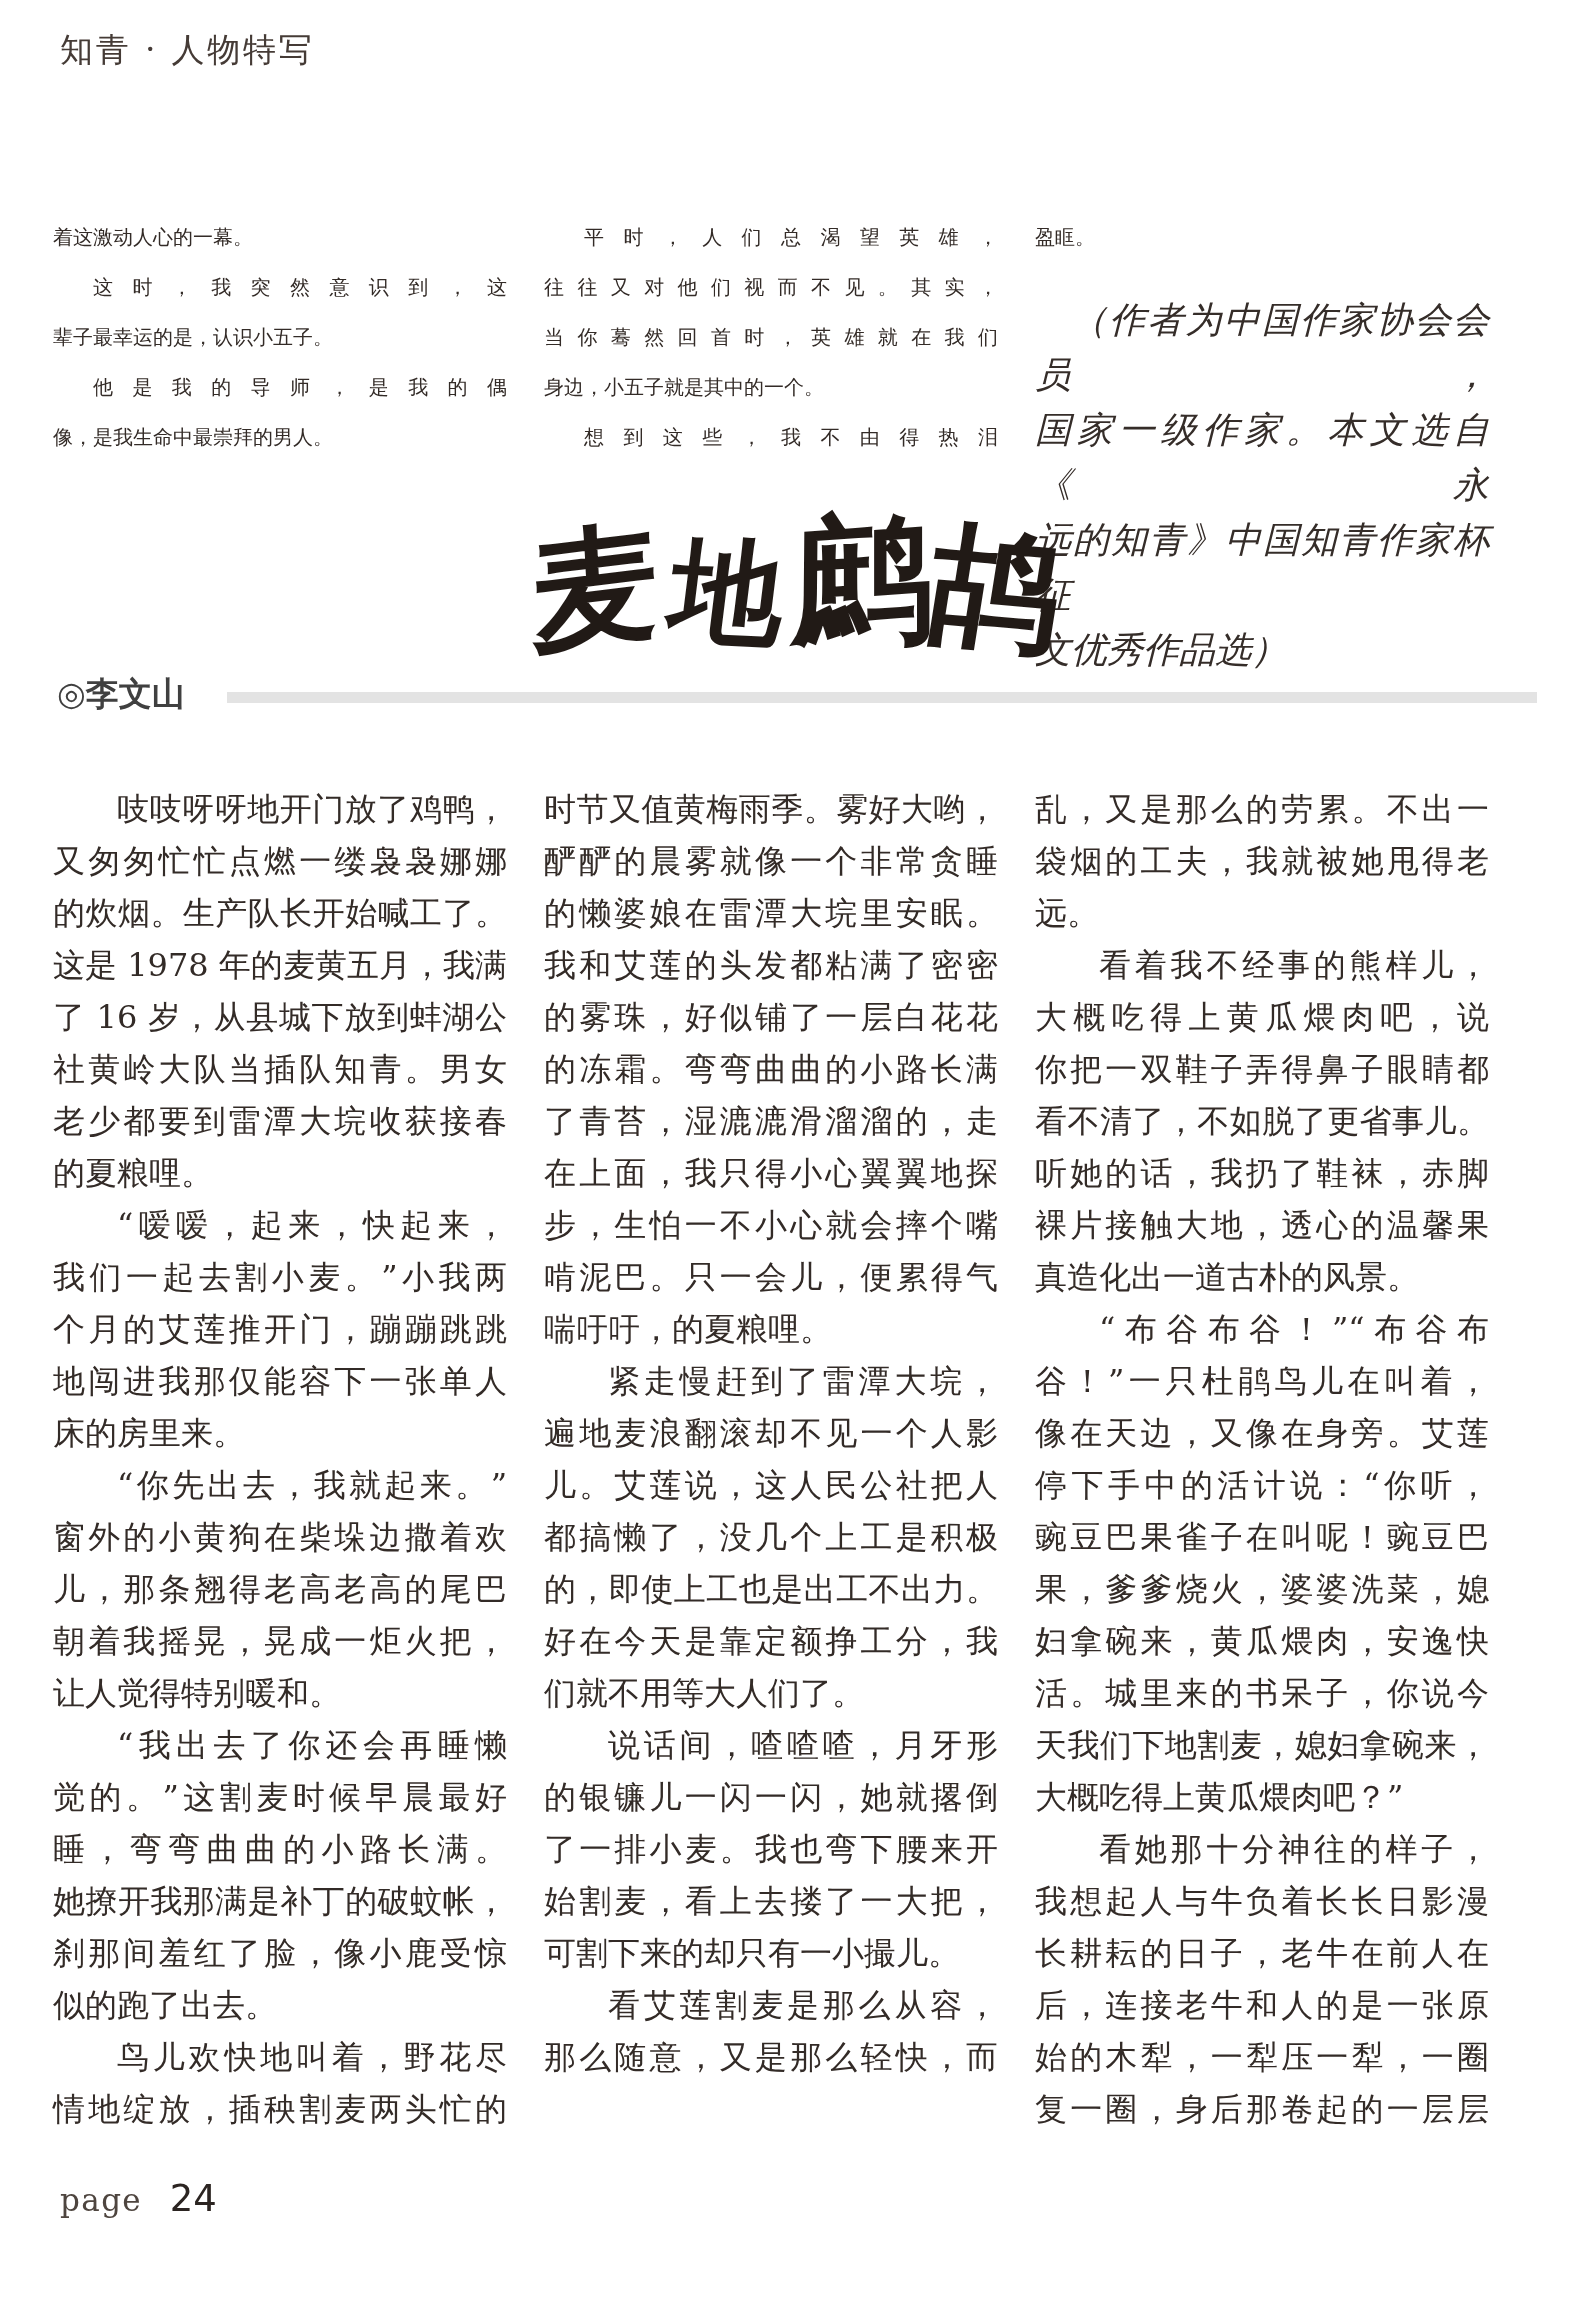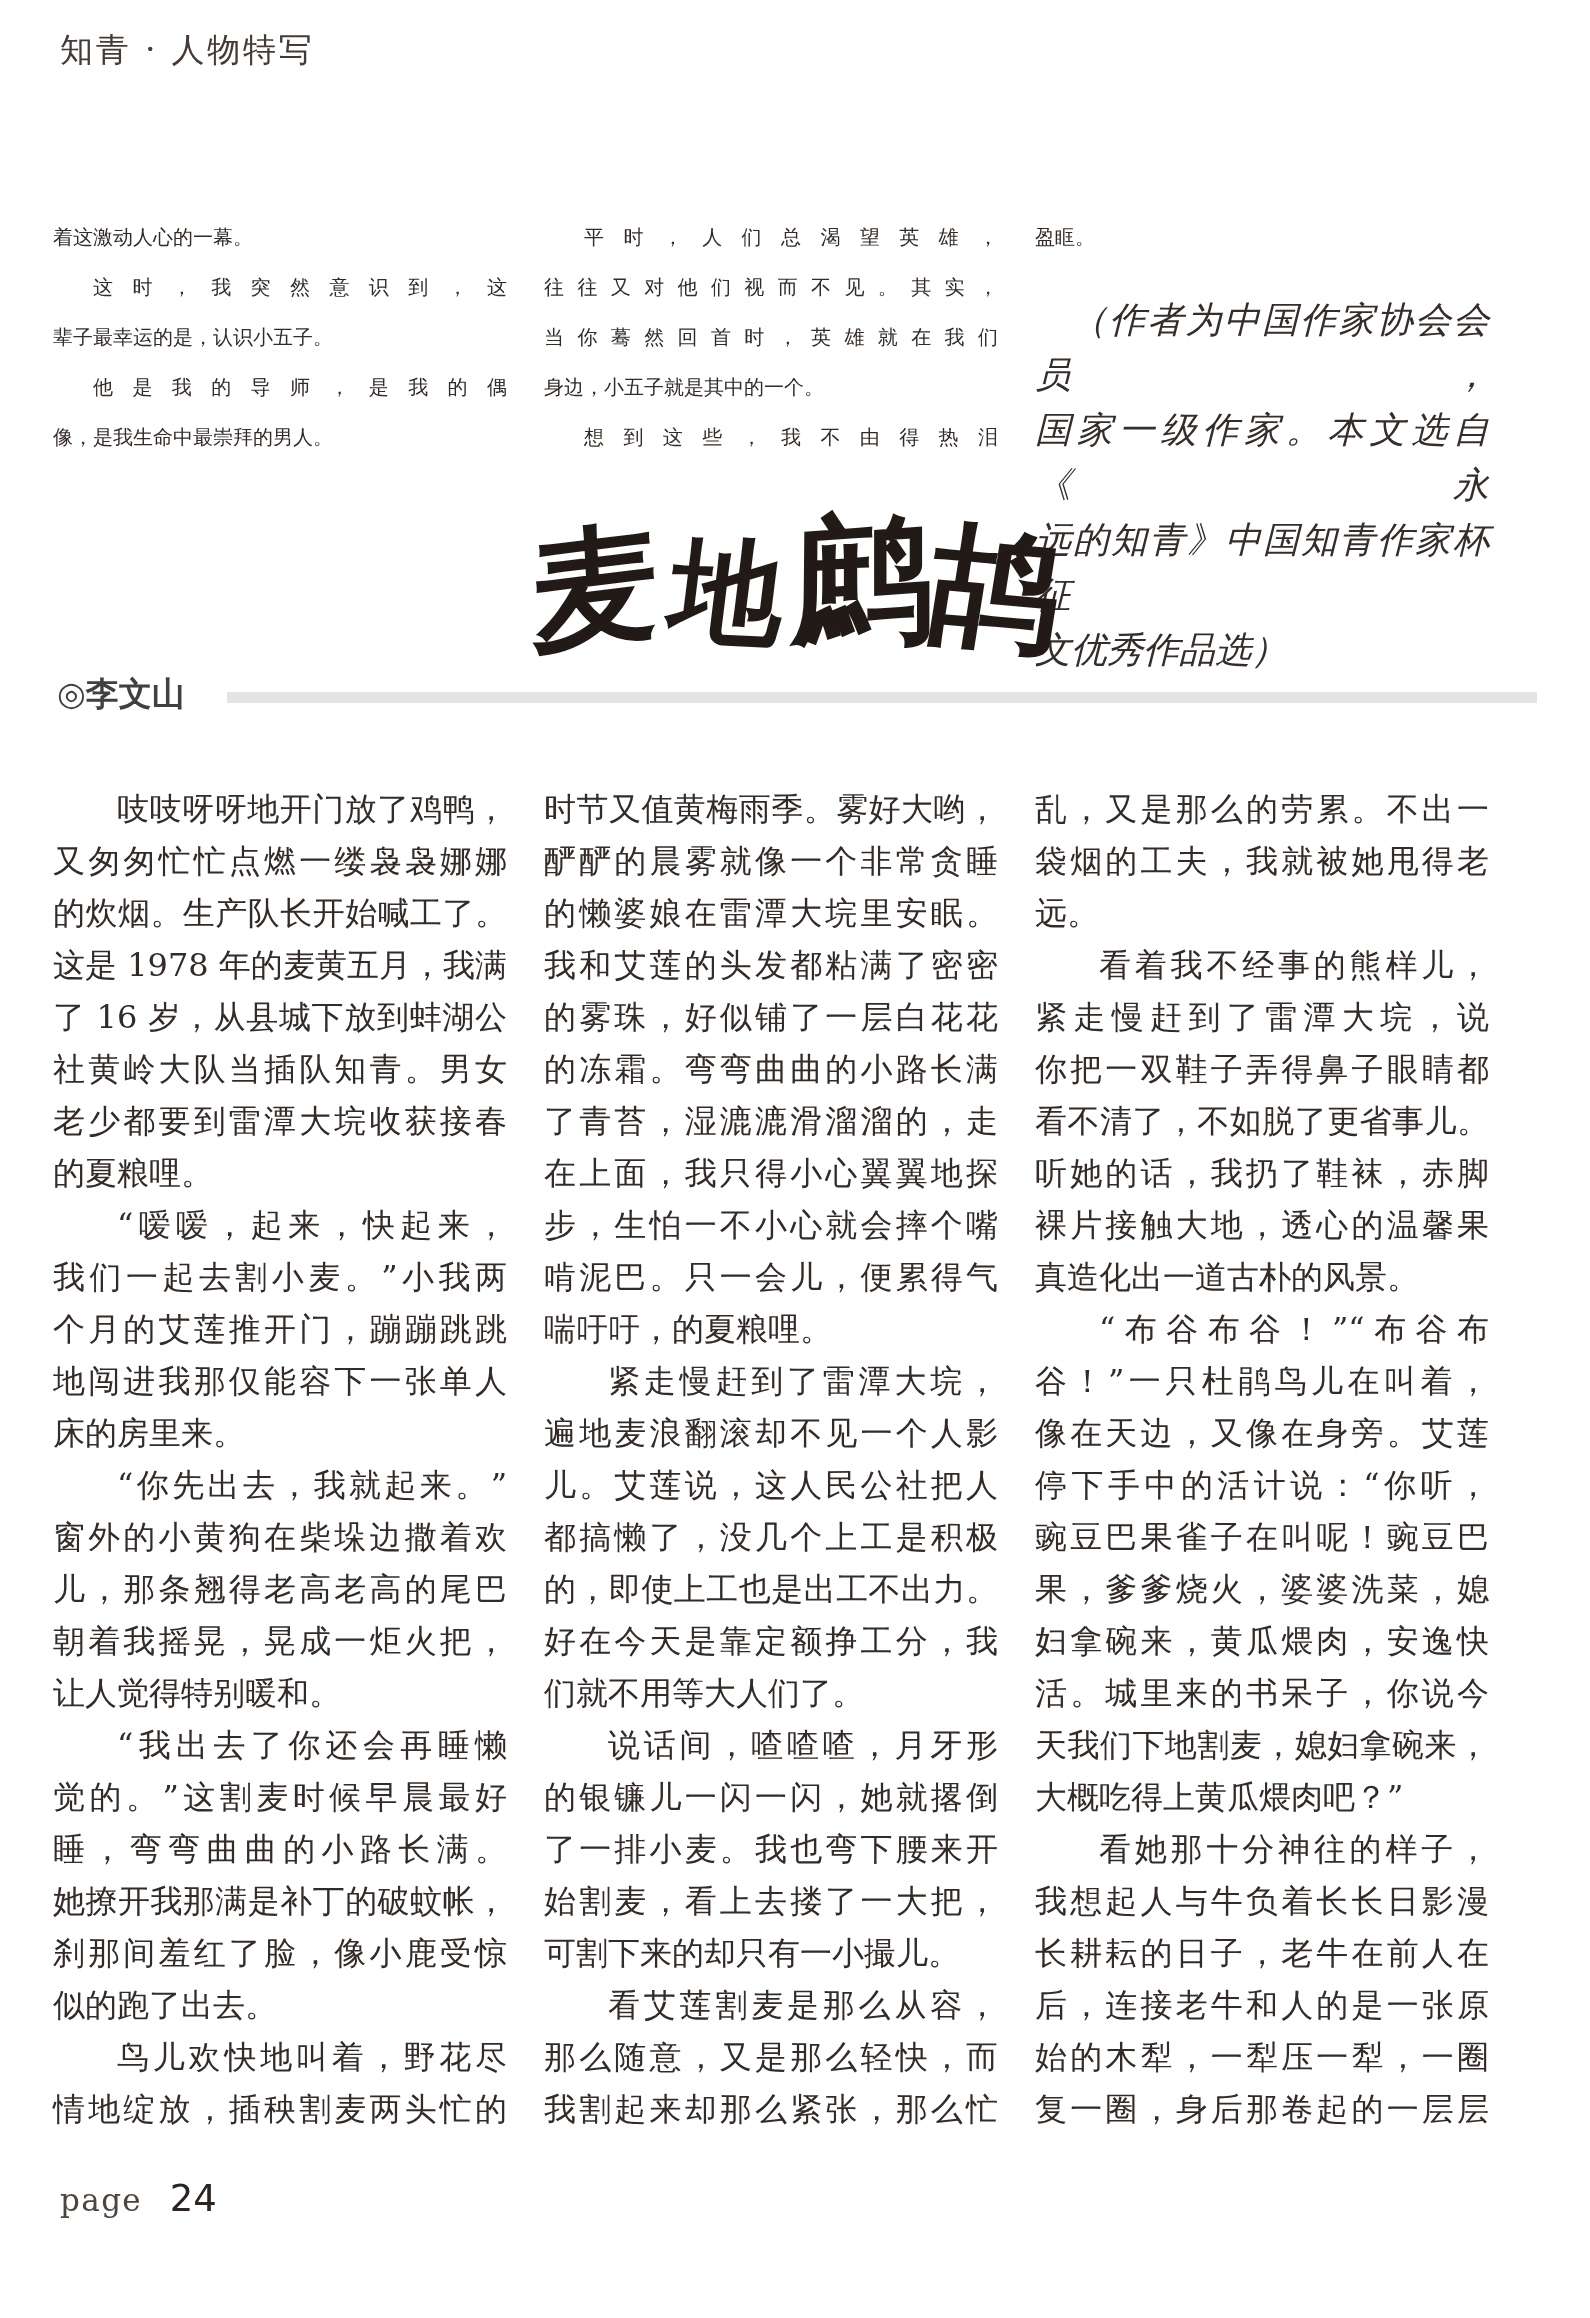--- a/index.html
+++ b/index.html
@@ -167,28 +167,27 @@
         <div class="line">的，即使上工也是出工不出力。</div>
         <div class="line">好在今天是靠定额挣工分，我</div>
         <div class="line pl">们就不用等大人们了。</div>
         <div class="line pf">说话间，喳喳喳，月牙形</div>
         <div class="line">的银镰儿一闪一闪，她就撂倒</div>
         <div class="line">了一排小麦。我也弯下腰来开</div>
         <div class="line">始割麦，看上去搂了一大把，</div>
         <div class="line pl">可割下来的却只有一小撮儿。</div>
         <div class="line pf">看艾莲割麦是那么从容，</div>
         <div class="line">那么随意，又是那么轻快，而</div>
-        <div class="line">我割起来却那么紧张，那么忙</div>
       </div>
     <div class="col">
         <div class="line">乱，又是那么的劳累。不出一</div>
         <div class="line">袋烟的工夫，我就被她甩得老</div>
         <div class="line pl">远。</div>
         <div class="line pf">看着我不经事的熊样儿，</div>
-        <div class="line">紧走慢赶到了雷潭大垸，说</div>
+        <div class="line">大概吃得上黄瓜煨肉吧，说</div>
         <div class="line">你把一双鞋子弄得鼻子眼睛都</div>
         <div class="line">看不清了，不如脱了更省事儿。</div>
         <div class="line">听她的话，我扔了鞋袜，赤脚</div>
         <div class="line">裸片接触大地，透心的温馨果</div>
         <div class="line pl">真造化出一道古朴的风景。</div>
         <div class="line pf">“布谷布谷！”“布谷布</div>
         <div class="line">谷！”一只杜鹃鸟儿在叫着，</div>
         <div class="line">像在天边，又像在身旁。艾莲</div>
         <div class="line">停下手中的活计说：“你听，</div>
         <div class="line">豌豆巴果雀子在叫呢！豌豆巴</div>

